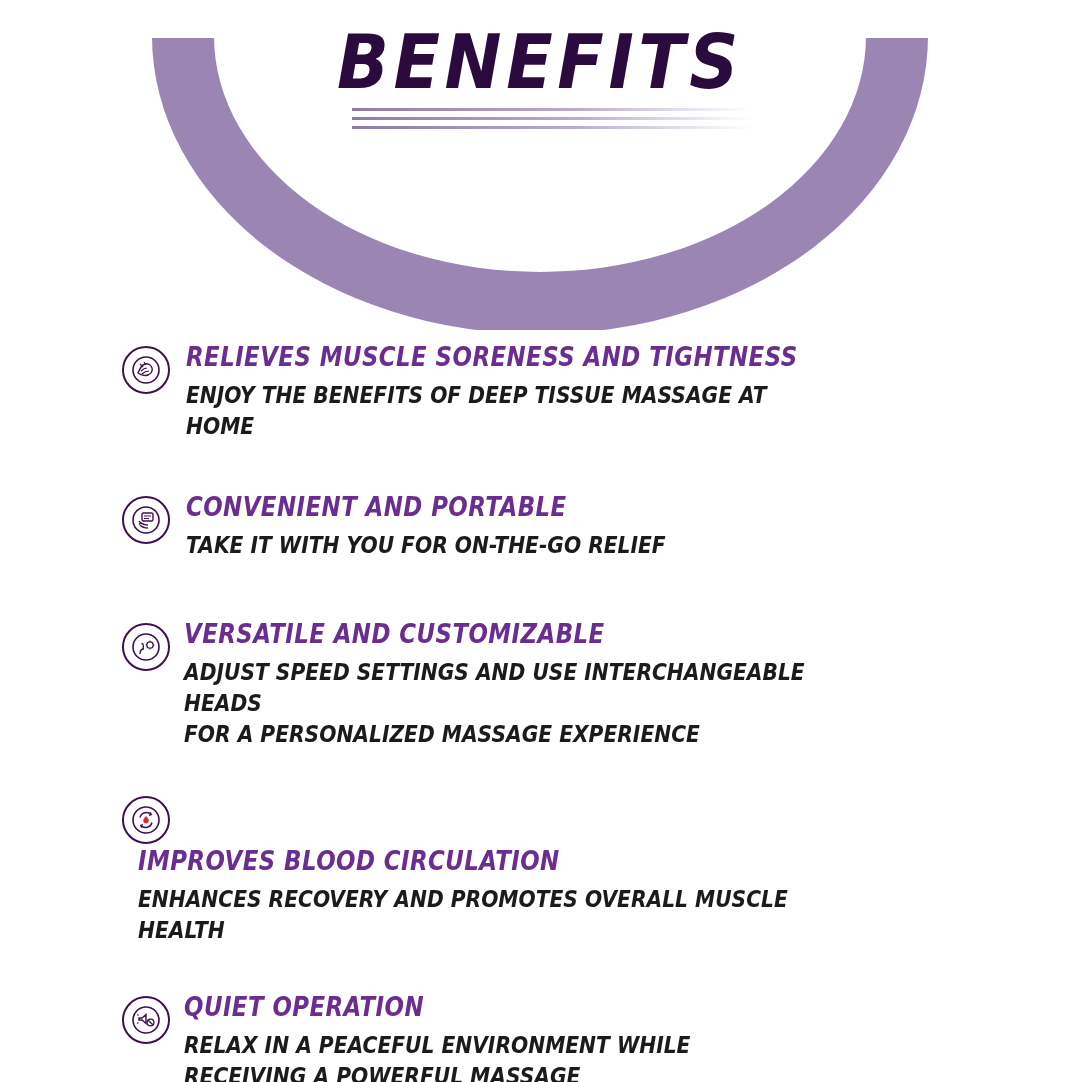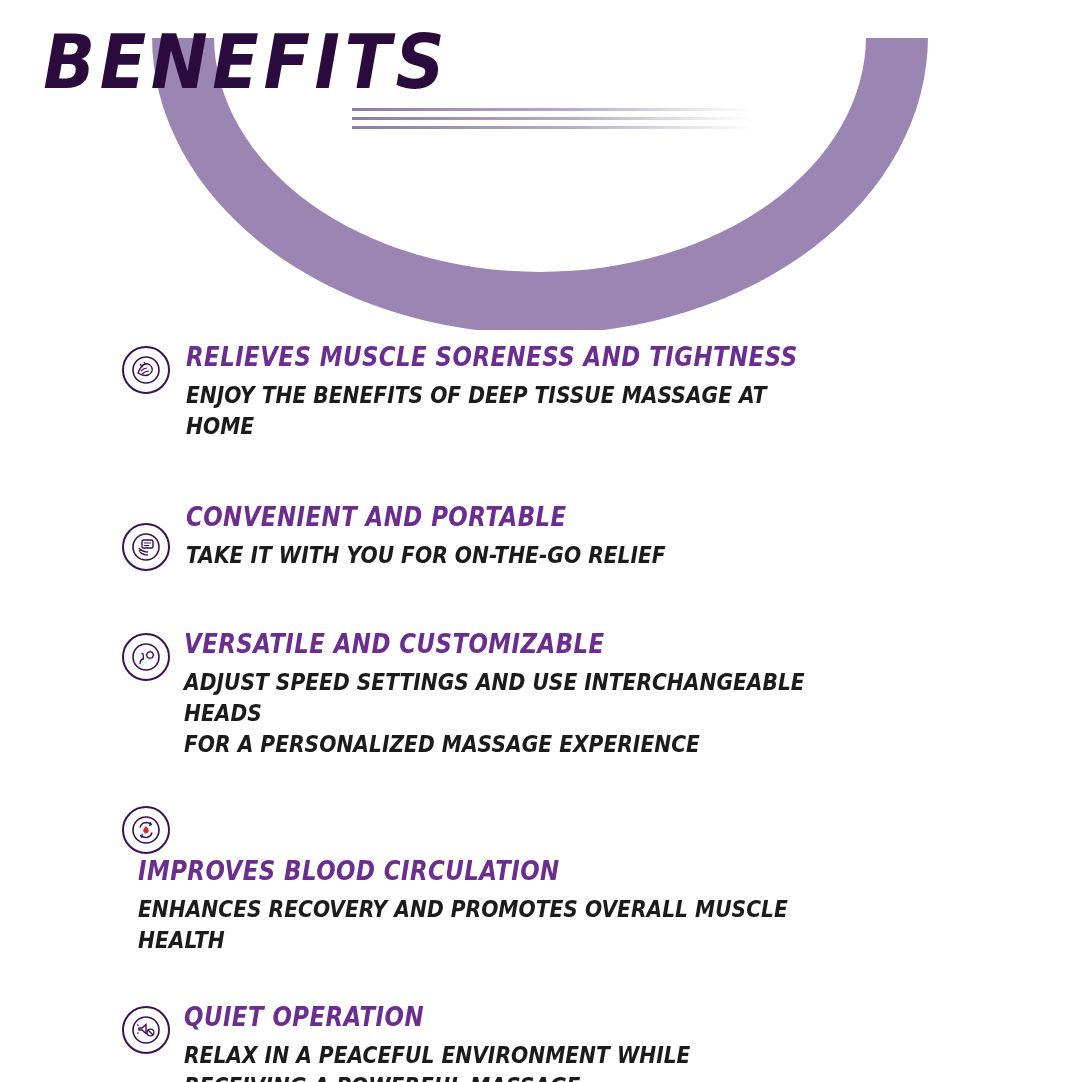--- a/index.html
+++ b/index.html
@@ -41,21 +41,21 @@
     top: -262px;
     width: 776px;
     height: 300px;
     background: #ffffff;
   }
   .title-wrap {
     position: absolute;
     top: 24px;
     left: 0;
     width: 1080px;
-    text-align: left;
+    text-align: center;
   }
   .title {
     font-family: "DejaVu Sans", sans-serif;
     font-weight: bold;
     font-style: italic;
     font-size: 74px;
     letter-spacing: 5px;
     color: #2b0a3d;
     transform: scaleX(0.92);
     margin: 0;
@@ -125,21 +125,21 @@
     font-style: italic;
     font-size: 23px;
     color: #1b1b1b;
     transform: scaleX(0.88);
     transform-origin: left center;
     margin: 0;
     line-height: 1.35;
     white-space: pre-line;
   }
   .b1 { margin-top: 0px; }
-  .b2 { margin-top: 40px; align-items: flex-end; }
+  .b2 { margin-top: 30px; }
   .b3 { margin-top: 38px; }
   .b4 { margin-top: 22px; flex-direction: column; }
   .b5 { margin-top: 26px; }
   .indent-1 { margin-left: 14px; }
 </style>
 </head>
 <body>
 
 <div class="header">
   <div class="arc"></div>

